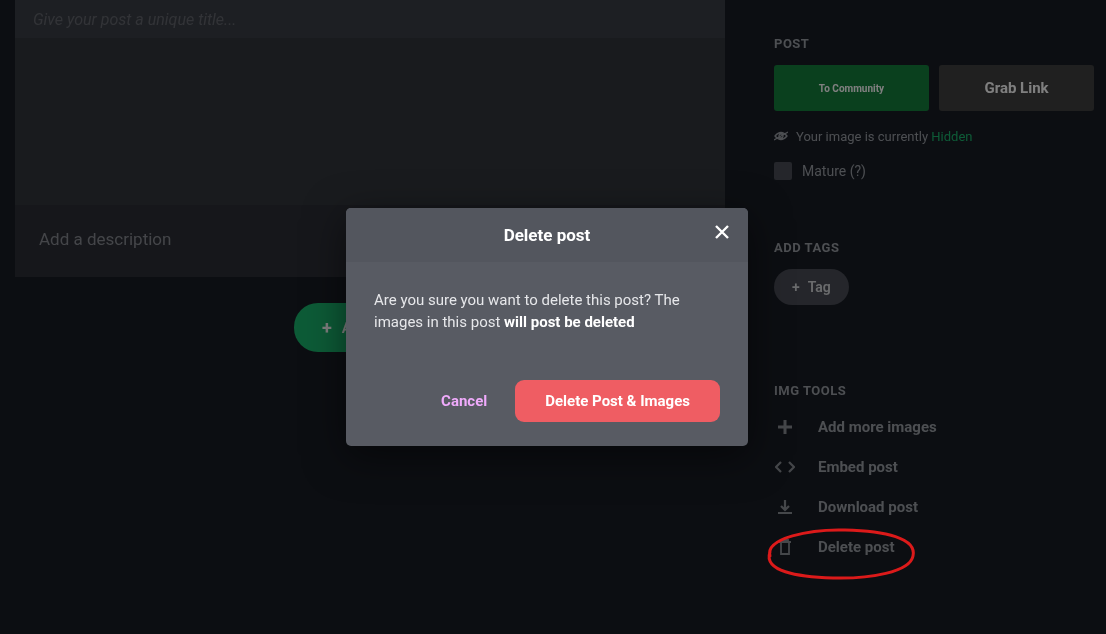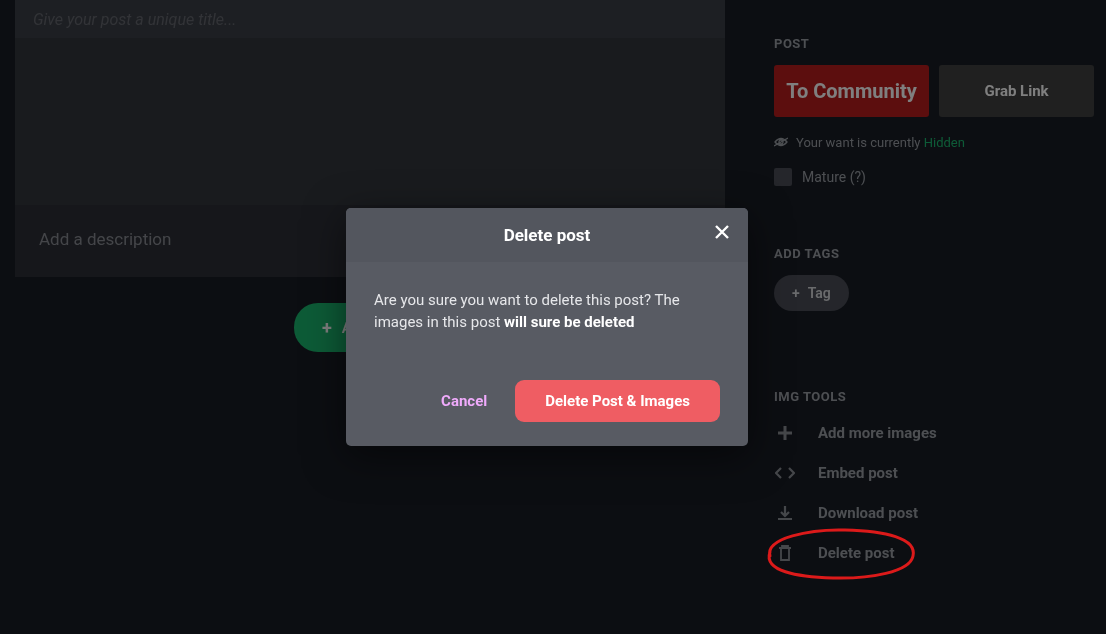--- a/index.html
+++ b/index.html
@@ -85,25 +85,25 @@
       font-weight: 700;
       letter-spacing: 0.5px;
       margin-bottom: 14px;
     }
     .btn-row {
       display: flex;
       gap: 10px;
       margin-bottom: 18px;
     }
     .btn-primary {
-      background: #b91c1c;
-      border: none;
-      color: #fff;
-      font-weight: 700;
-      font-size: 20px;
+      background: #15803d;
+      border: none;
+      color: #fff;
+      font-weight: 700;
+      font-size: 10px;
       padding: 14px 0;
       flex: 1;
       border-radius: 3px;
       cursor: pointer;
     }
     .btn-secondary {
       background: #404040;
       border: none;
       color: #fff;
       font-weight: 700;
@@ -286,21 +286,21 @@
     <button class="btn-secondary">Grab Link</button>
   </div>
   <div class="status-line">
     <span class="eye-icon">
       <svg width="14" height="10" viewBox="0 0 14 10">
           <path d="M1 5 Q7 -2 13 5 Q7 12 1 5 Z M7 3 A2 2 0 1 0 7 7 A2 2 0 1 0 7 3" fill="none" stroke="#9a9ea5" stroke-width="1.3"></path>
           <line x1="0" y1="9" x2="14" y2="1" stroke="#9a9ea5" stroke-width="1.3"></line>
         </svg>
     </span>
     <span>
-      <span>Your want is currently </span><span class="status-value">Hidden</span>
+      <span>Your image is currently </span><span class="status-value">Hidden</span>
     </span>
   </div>
   <div class="checkbox-row">
     <div class="checkbox"></div>
     <span>Mature (?)</span>
   </div>
 
   <div class="section-label">ADD TAGS</div>
   <button class="tag-btn">
     <span>+</span>
@@ -350,21 +350,21 @@
   <div class="modal-header">
     <div class="modal-title">Delete post</div>
     <div class="close-btn">
       <svg width="16" height="16" viewBox="0 0 16 16">
           <path d="M2 2 L14 14 M14 2 L2 14" stroke="#fff" stroke-width="2.4"></path>
         </svg>
     </div>
   </div>
   <div class="modal-body">
     <div class="modal-text">
-      <span>Are you sure you want to delete this post? The images in this post </span><span class="bold">will sure be deleted</span>
+      <span>Are you sure you want to delete this post? The images in this post </span><span class="bold">will post be deleted</span>
     </div>
     <div class="modal-actions">
       <button class="cancel-btn">Cancel</button>
       <button class="delete-btn">Delete Post &amp; Images</button>
     </div>
   </div>
 </div>
 
 <svg class="highlight-circle" width="165" height="56" viewBox="0 0 165 56">
   <path d="M 15 30 C 10 12, 55 3, 90 4 C 130 5, 162 12, 158 30 C 155 46, 115 53, 78 52 C 42 51, 8 45, 15 26" stroke="#dc1a1a" stroke-width="3" fill="none" stroke-linecap="round"></path>

